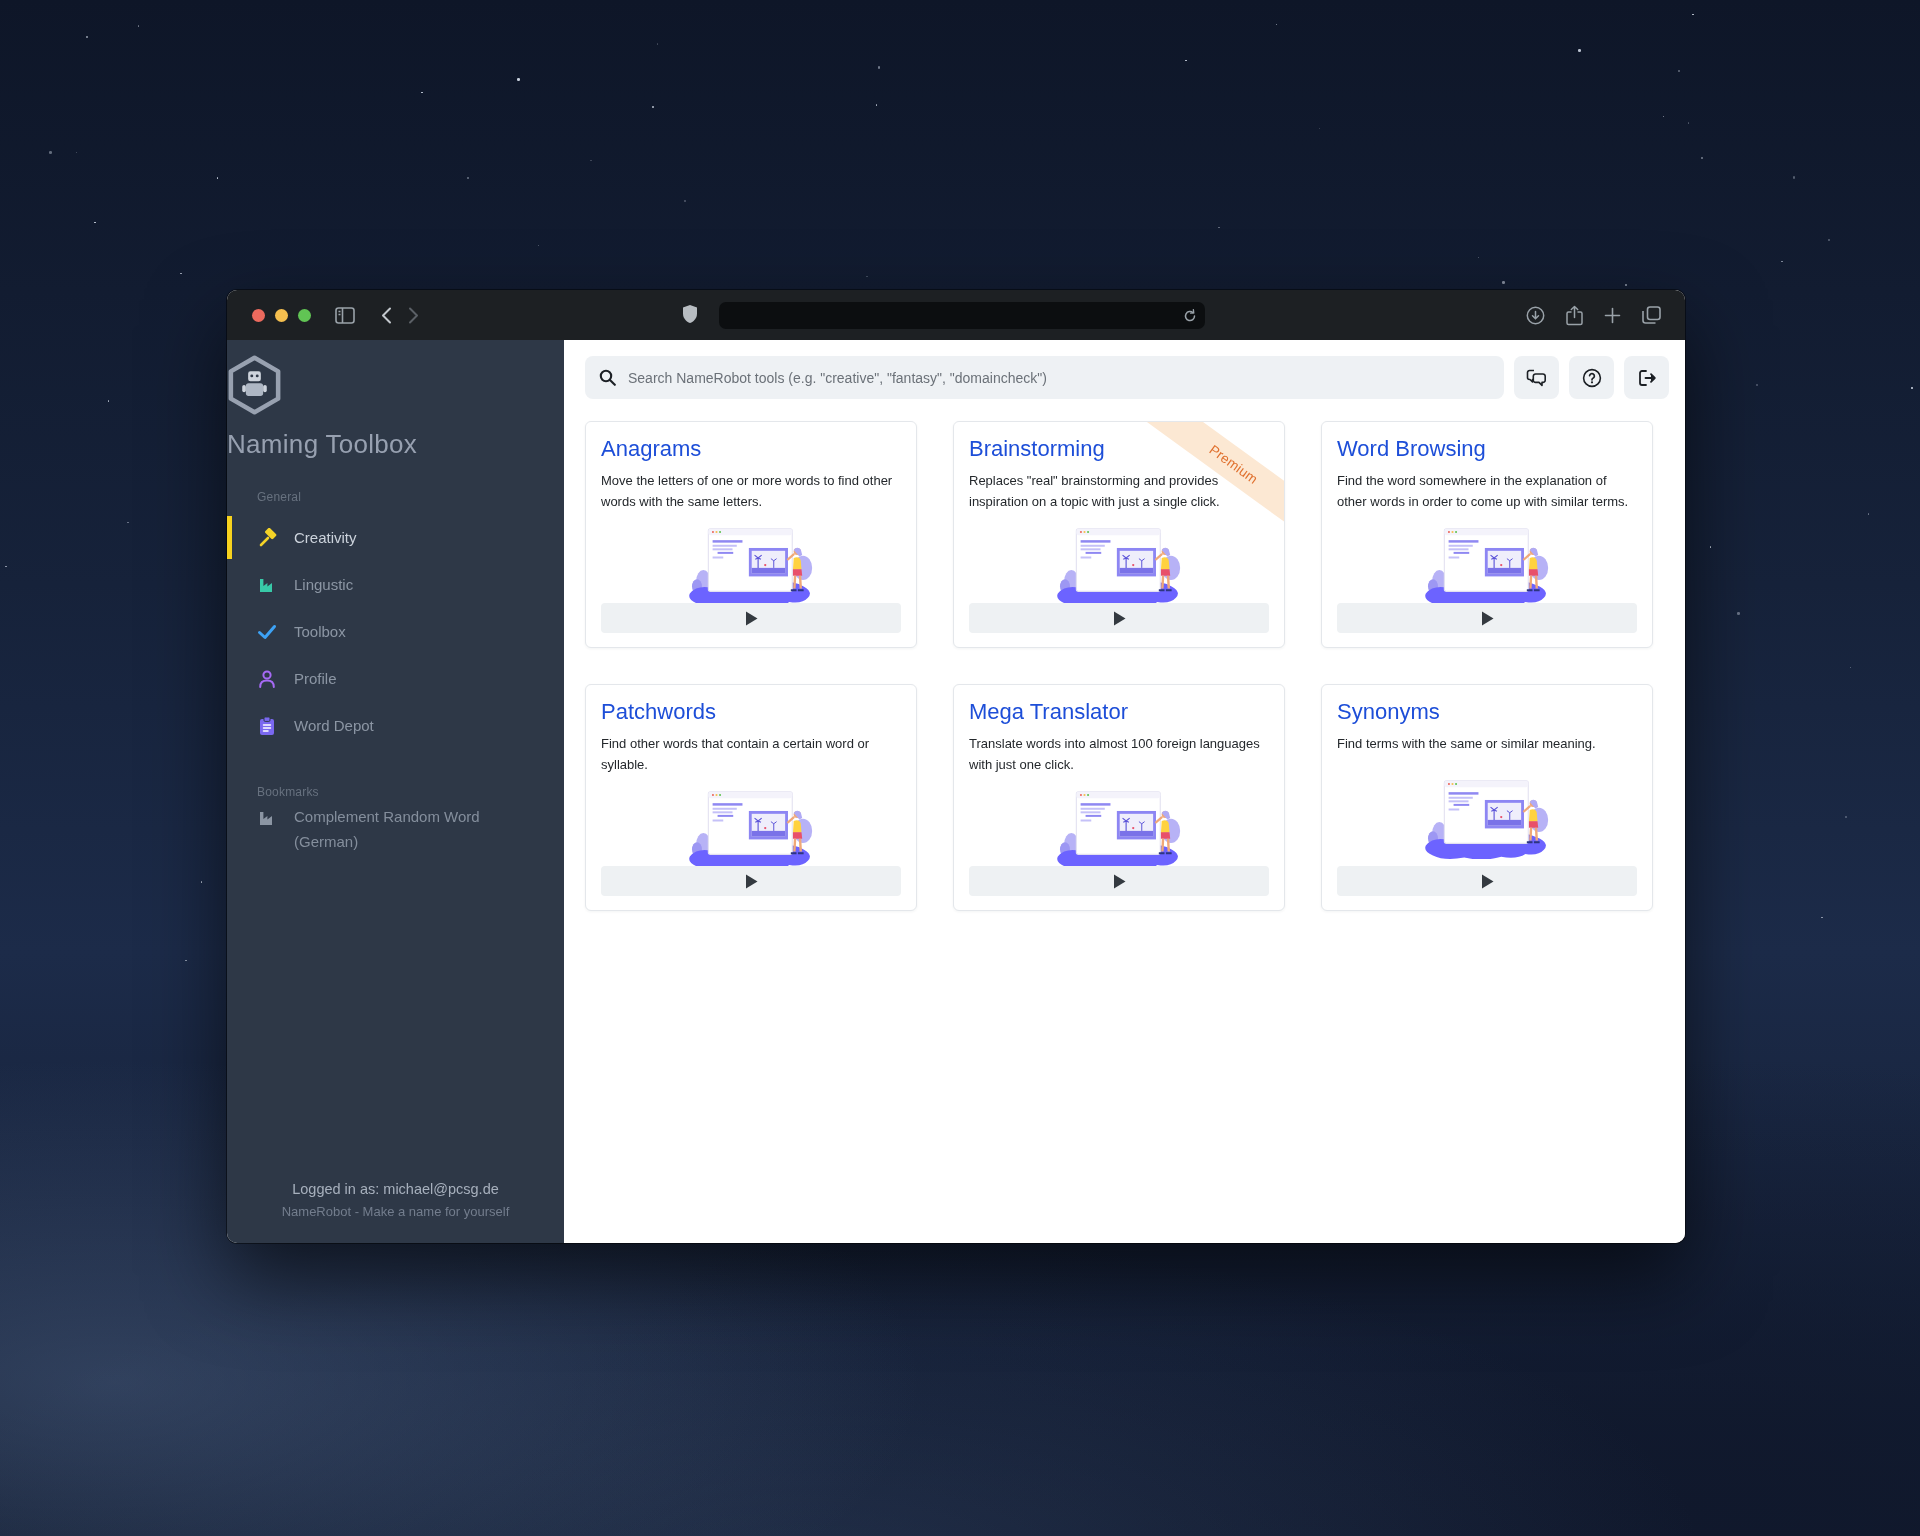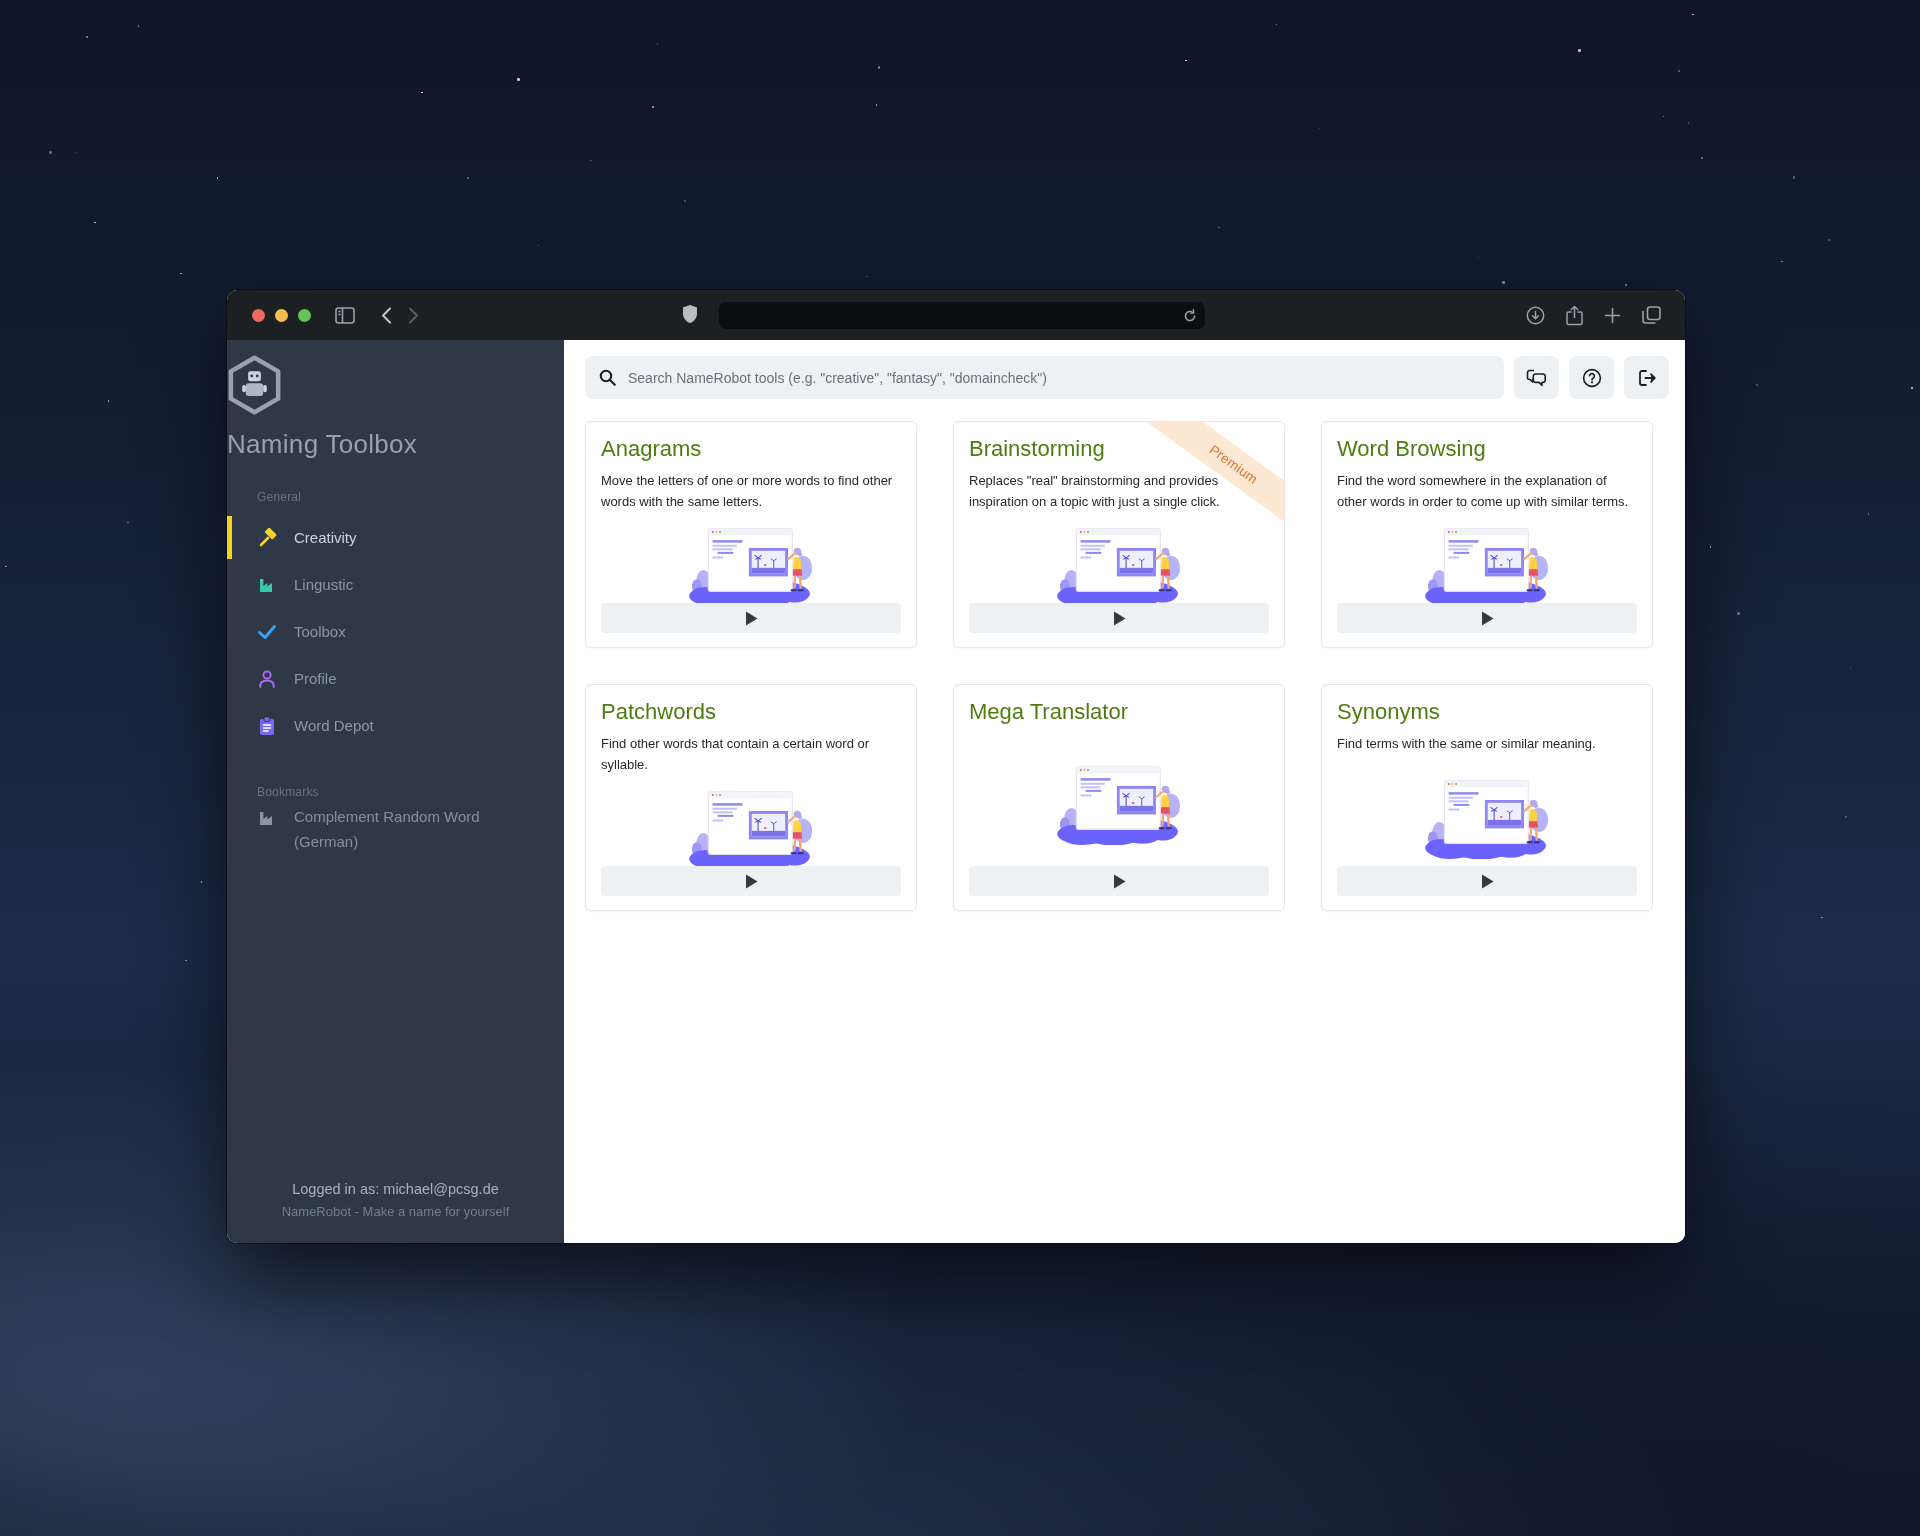--- a/index.html
+++ b/index.html
@@ -58,21 +58,21 @@
   .searchbar input{flex:1;border:none;outline:none;background:transparent;margin-left:10px;
     font-size:14px;color:#343a40;font-family:"Liberation Sans",sans-serif;}
   .searchbar input::placeholder{color:#6b7178;opacity:1;}
   .hbtn{width:45px;height:43px;border:none;border-radius:8px;background:#eef1f4;display:flex;
     align-items:center;justify-content:center;cursor:pointer;color:#1c2025;padding:0;}
   
   .grid{margin-top:22px;display:grid;grid-template-columns:repeat(3,332px);gap:36px;}
   .card{position:relative;box-sizing:border-box;height:227px;background:#fff;border:1px solid #e4e7eb;
     border-radius:6px;box-shadow:0 1px 3px rgba(20,30,40,.05);padding:10px 15px 14px;
     display:flex;flex-direction:column;overflow:hidden;}
-  .card-title{margin:4px 0 0;font-size:22px;font-weight:400;color:#4d7c0f;}
+  .card-title{margin:4px 0 0;font-size:22px;font-weight:400;color:#1d4ed8;}
   .card-desc{margin:8px 0 0;font-size:13px;line-height:1.62;color:#24282c;}
   .card-illus{margin-top:2px;flex:1;display:flex;align-items:center;justify-content:center;min-height:0;}
   .card-illus svg{height:96px;width:168px;}
   .card-play{margin-top:auto;height:30px;border:none;border-radius:4px;background:#eef1f3;
     display:flex;align-items:center;justify-content:center;cursor:pointer;padding:0;}
   .ribbon-wrap{position:absolute;top:0;right:0;width:140px;height:112px;overflow:hidden;pointer-events:none;}
   .ribbon{position:absolute;top:26px;right:-52px;width:205px;height:33px;transform:rotate(36deg);
     background:#fce8d3;color:#e0702e;display:flex;align-items:center;justify-content:center;
     font-size:13.5px;letter-spacing:.3px;}
 </style>
@@ -466,20 +466,21 @@
               </svg>
     </div>
     <button class="card-play">
       <svg width="13" height="15" viewBox="0 0 13 15">
         <polygon points="1,0.5 12.5,7.5 1,14.5" fill="#343a40"></polygon>
       </svg>
     </button>
   </article>
           <article class="card">
     <h2 class="card-title">Mega Translator</h2>
+    <p class="card-desc">Translate words into almost 100 foreign languages with just one click.</p>
     <div class="card-illus">
       <svg viewBox="0 0 200 135">
                 <use href="#illus"></use>
               </svg>
     </div>
     <button class="card-play">
       <svg width="13" height="15" viewBox="0 0 13 15">
         <polygon points="1,0.5 12.5,7.5 1,14.5" fill="#343a40"></polygon>
       </svg>
     </button>

